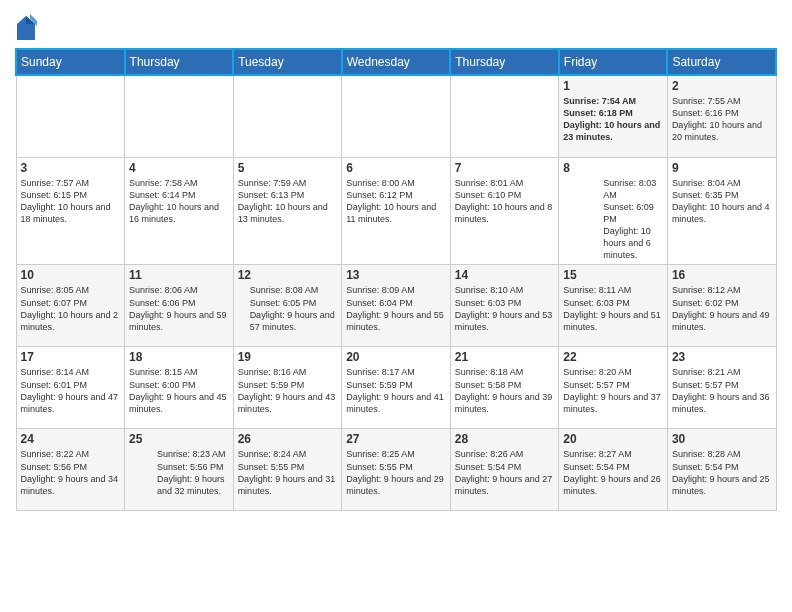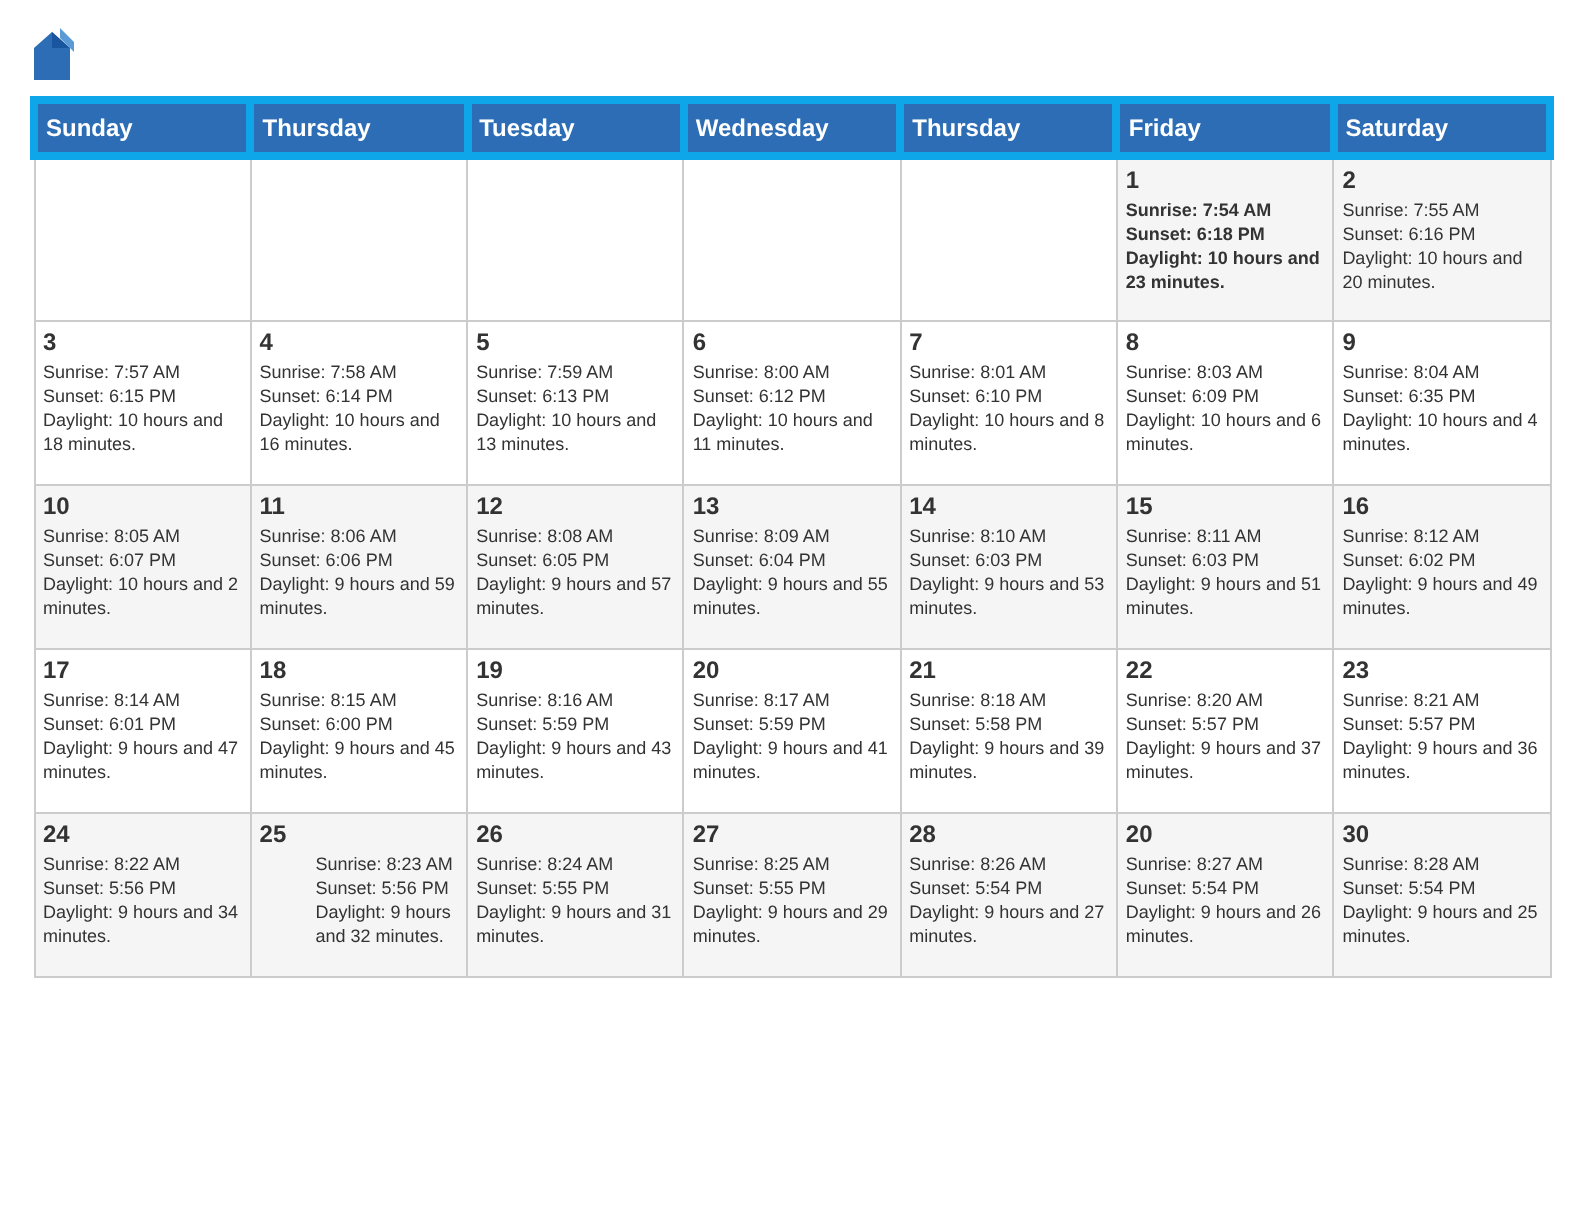--- a/index.html
+++ b/index.html
@@ -56,24 +56,24 @@
     .calendar {
       width: 100%;
       border-collapse: collapse;
       margin-top: 6px;
       table-layout: fixed;
     }
     .calendar thead th {
       background: #2d6db5;
       color: #fff;
       font-size: 12px;
-      font-weight: bold;
+      font-weight: normal;
       padding: 5px 4px;
       text-align: left;
-      border: 4px solid #0ea5e9;
+      border: 2px solid #0ea5e9;
     }
     .calendar tbody td {
       border: 1px solid #ccc;
       vertical-align: top;
       padding: 3px 4px;
       font-size: 9.5px;
       color: #333;
       height: 82px;
       background: #fff;
     }
@@ -178,21 +178,21 @@
 Daylight: 10 hours and 11 minutes.</div>
           </td>
           <td>
             <span class="day-number">7</span>
             <div class="day-info" style="white-space: pre-line;">Sunrise: 8:01 AM
 Sunset: 6:10 PM
 Daylight: 10 hours and 8 minutes.</div>
           </td>
           <td>
             <span class="day-number">8</span>
-            <div class="day-info" style="white-space: pre-line;">Sunrise: 8:03 AM
+            <div class="day-info" style="white-space: pre-line; margin-left: 40px;">Sunrise: 8:03 AM
 Sunset: 6:09 PM
 Daylight: 10 hours and 6 minutes.</div>
           </td>
           <td>
             <span class="day-number">9</span>
             <div class="day-info" style="white-space: pre-line;">Sunrise: 8:04 AM
 Sunset: 6:35 PM
 Daylight: 10 hours and 4 minutes.</div>
           </td>
         </tr>
@@ -204,21 +204,21 @@
 Daylight: 10 hours and 2 minutes.</div>
           </td>
           <td>
             <span class="day-number">11</span>
             <div class="day-info" style="white-space: pre-line;">Sunrise: 8:06 AM
 Sunset: 6:06 PM
 Daylight: 9 hours and 59 minutes.</div>
           </td>
           <td>
             <span class="day-number">12</span>
-            <div class="day-info" style="white-space: pre-line;">Sunrise: 8:08 AM
+            <div class="day-info" style="white-space: pre-line; margin-left: 12px;">Sunrise: 8:08 AM
 Sunset: 6:05 PM
 Daylight: 9 hours and 57 minutes.</div>
           </td>
           <td>
             <span class="day-number">13</span>
             <div class="day-info" style="white-space: pre-line;">Sunrise: 8:09 AM
 Sunset: 6:04 PM
 Daylight: 9 hours and 55 minutes.</div>
           </td>
           <td>

